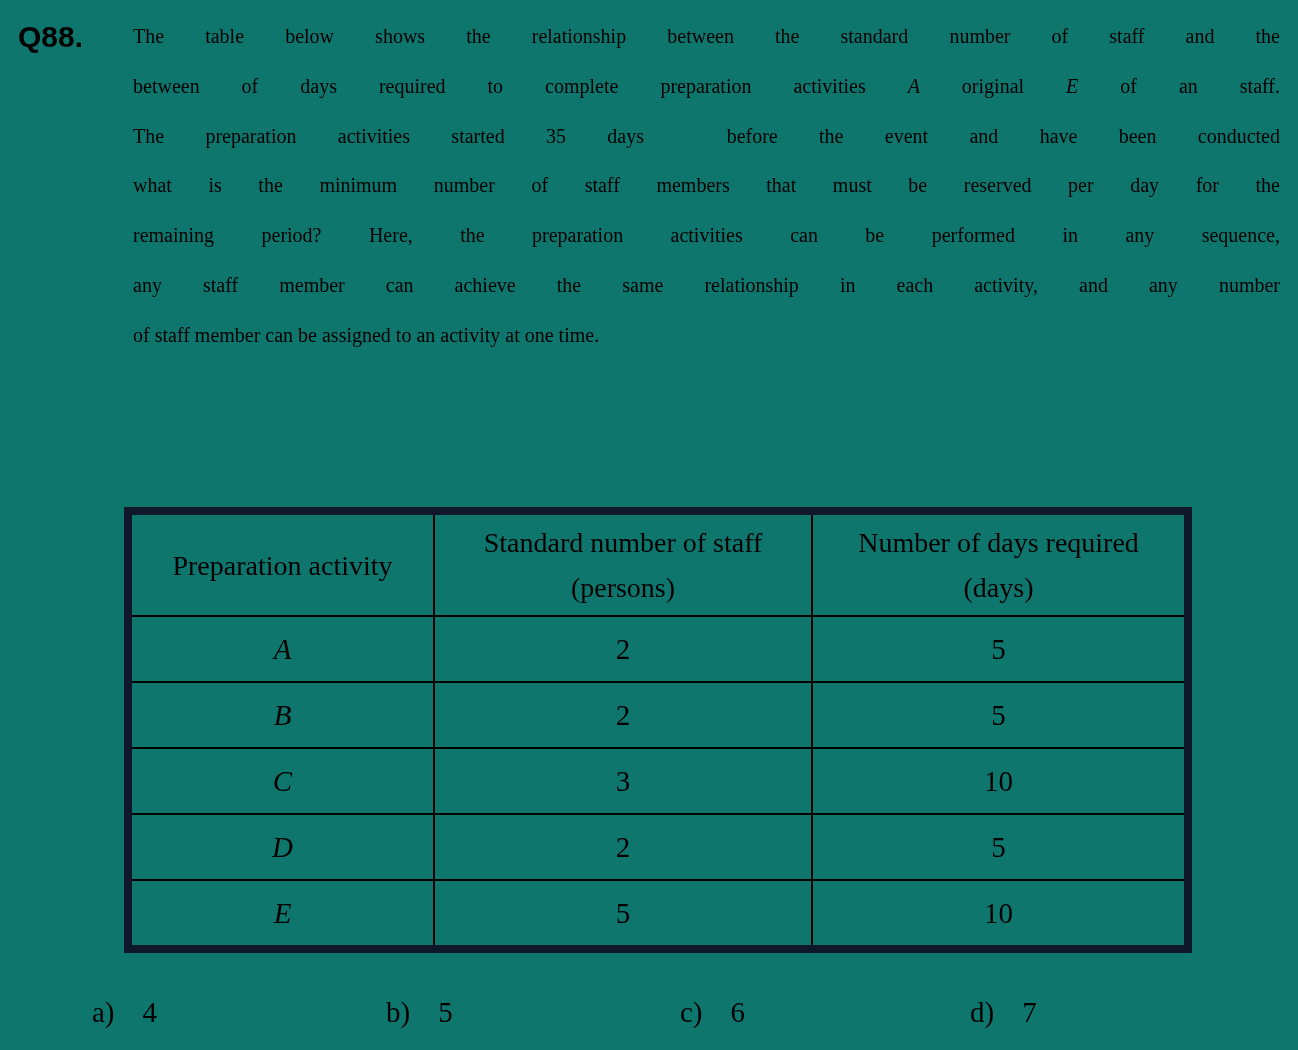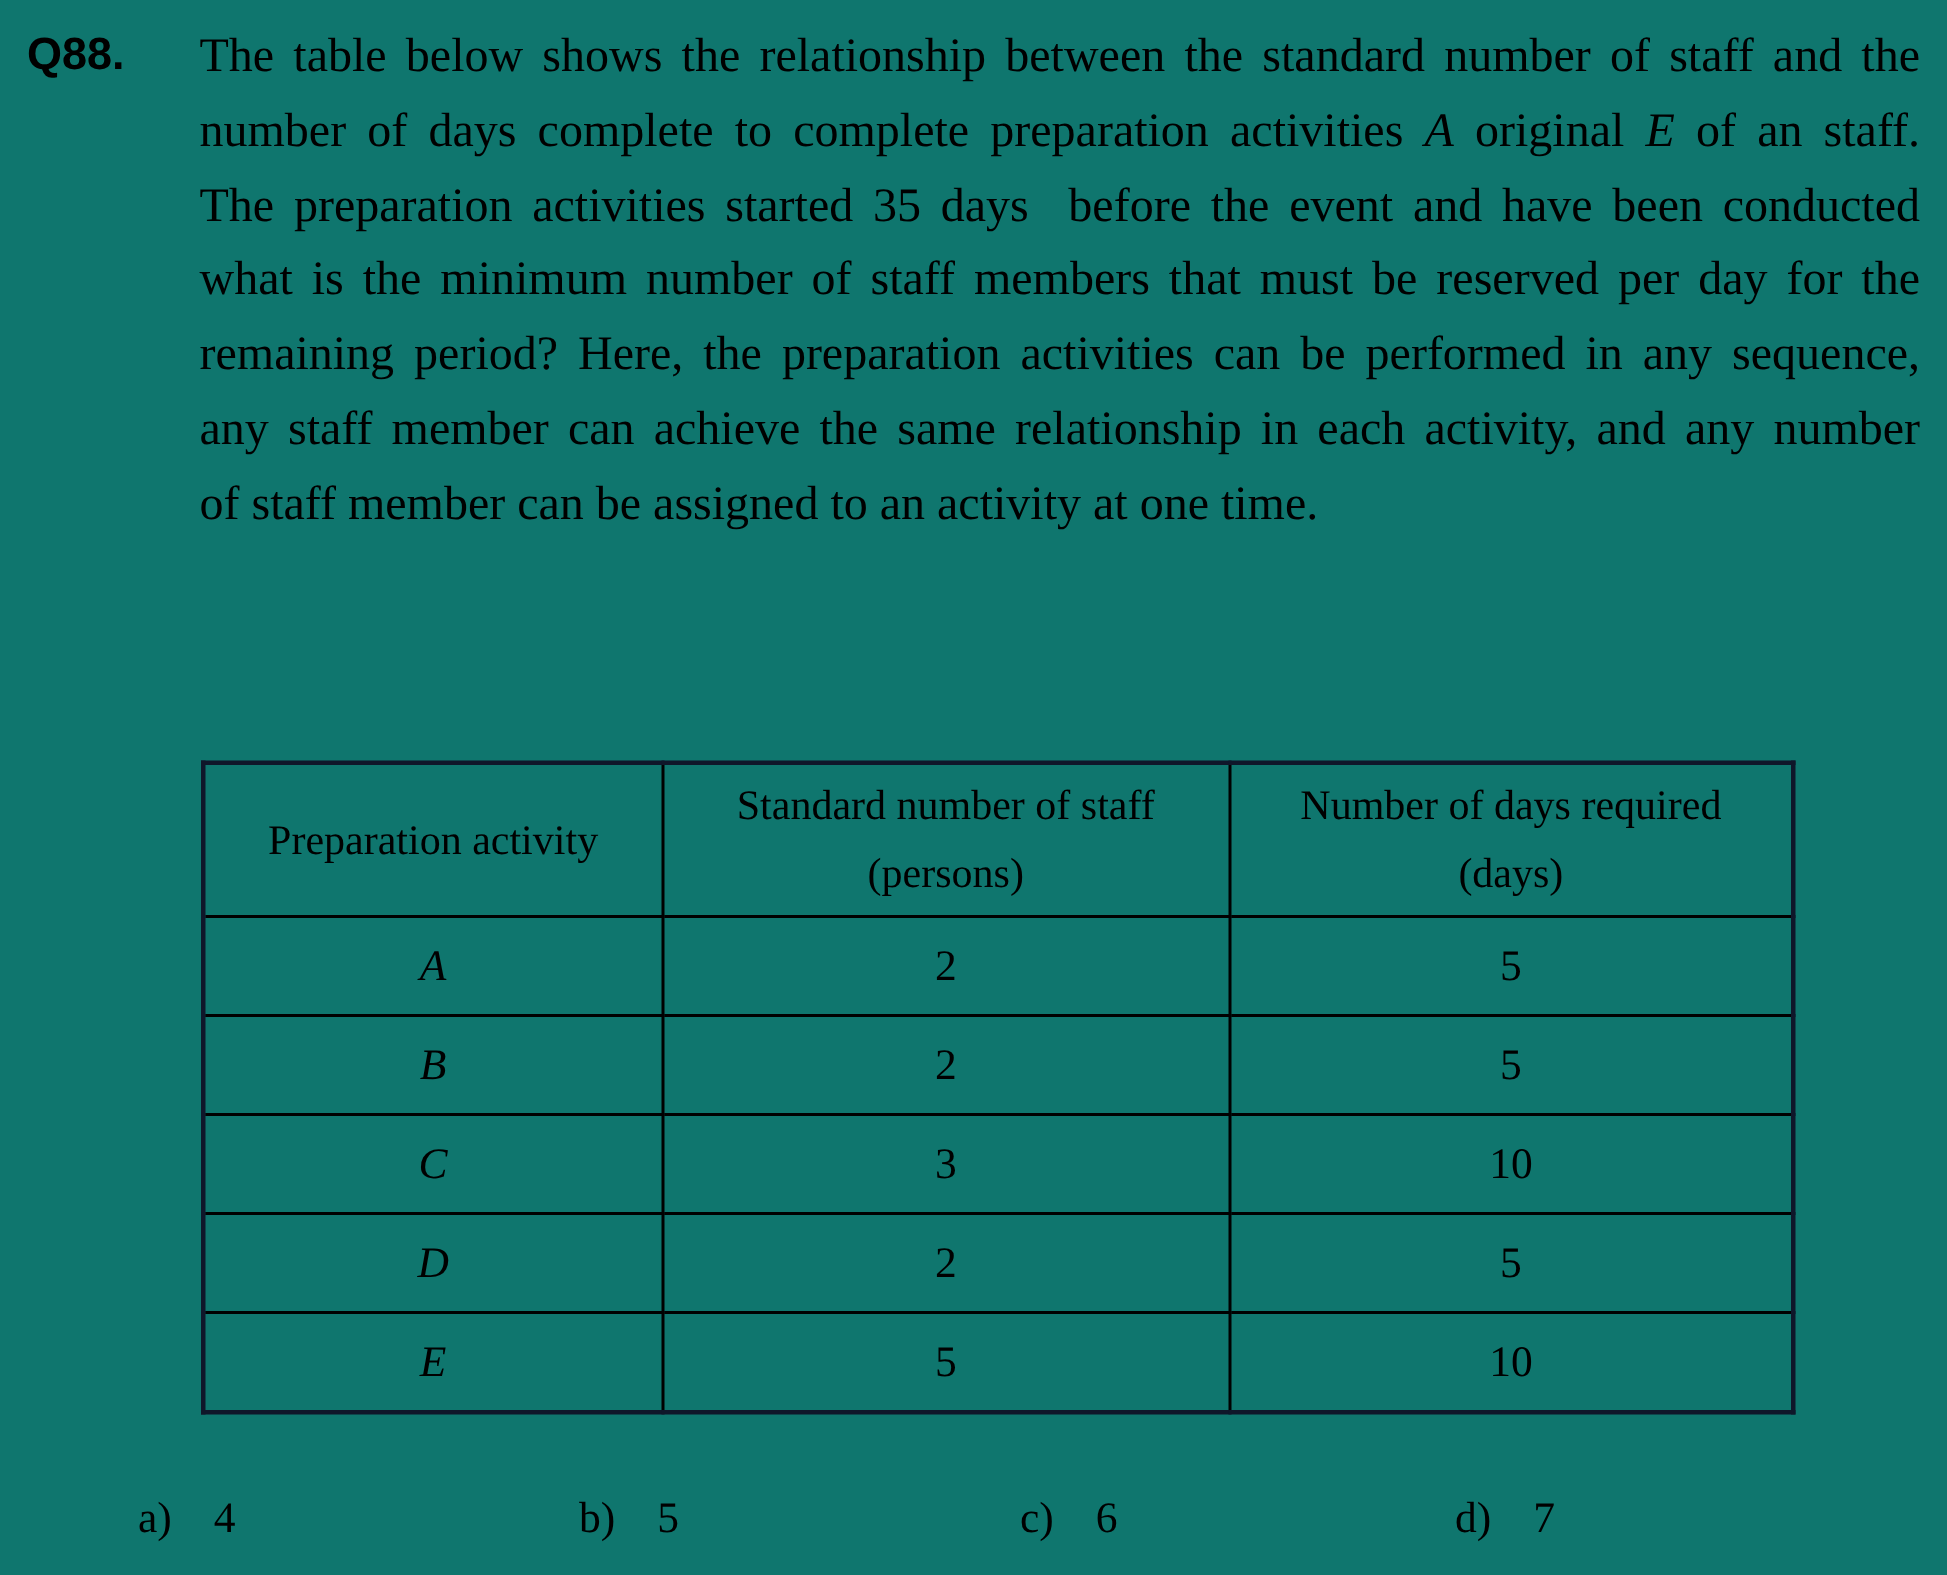--- a/index.html
+++ b/index.html
@@ -24,39 +24,39 @@
   .qnum {
     width: 115px;
     flex: 0 0 115px;
     font-family: "Liberation Sans", sans-serif;
     font-weight: bold;
     font-size: 30px;
     line-height: 49.8px;
   }
   .qtext {
     flex: 1;
-    font-size: 32px;
+    font-size: 20px;
     line-height: 49.8px;
   }
   .qtext .line { width: 100%; }
   .qtext .line.just {
     text-align: justify;
     text-align-last: justify;
   }
   .qtext i { font-style: italic; }
 
   
   .data-table {
     position: absolute;
-    left: 134px;
+    left: 124px;
     top: 507px;
     width: 1060px;
     border-collapse: collapse;
     table-layout: fixed;
-    border: 3px solid #0f172a;
+    border: 8px solid #0f172a;
     padding-left: 23px;
   }
   .data-table th, .data-table td {
     border: 2px solid #000;
     text-align: center;
     vertical-align: middle;
     font-weight: normal;
     padding: 0;
   }
   .data-table th {
@@ -95,21 +95,21 @@
 </style>
 </head>
 <body>
 
 <div class="page">
 
   <div class="question">
     <div class="qnum">Q88.</div>
     <div class="qtext" id="question-lines">
         <div class="line just"><span>The table below shows the relationship between the standard number of staff and the</span></div>
-        <div class="line just"><span>number of days complete to complete preparation activities </span><i>A</i><span> original </span><i>E</i><span> of an staff.</span></div>
+        <div class="line just"><span>between of days required to complete preparation activities </span><i>A</i><span> original </span><i>E</i><span> of an staff.</span></div>
         <div class="line just"><span>The preparation activities started 35 days&nbsp; before the event and have been conducted</span></div>
         <div class="line just"><span>what is the minimum number of staff members that must be reserved per day for the</span></div>
         <div class="line just"><span>remaining period? Here, the preparation activities can be performed in any sequence,</span></div>
         <div class="line just"><span>any staff member can achieve the same relationship in each activity, and any number</span></div>
         <div class="line"><span>of staff member can be assigned to an activity at one time.</span></div>
       </div>
   </div>
 
   <table class="data-table">
     <colgroup>

